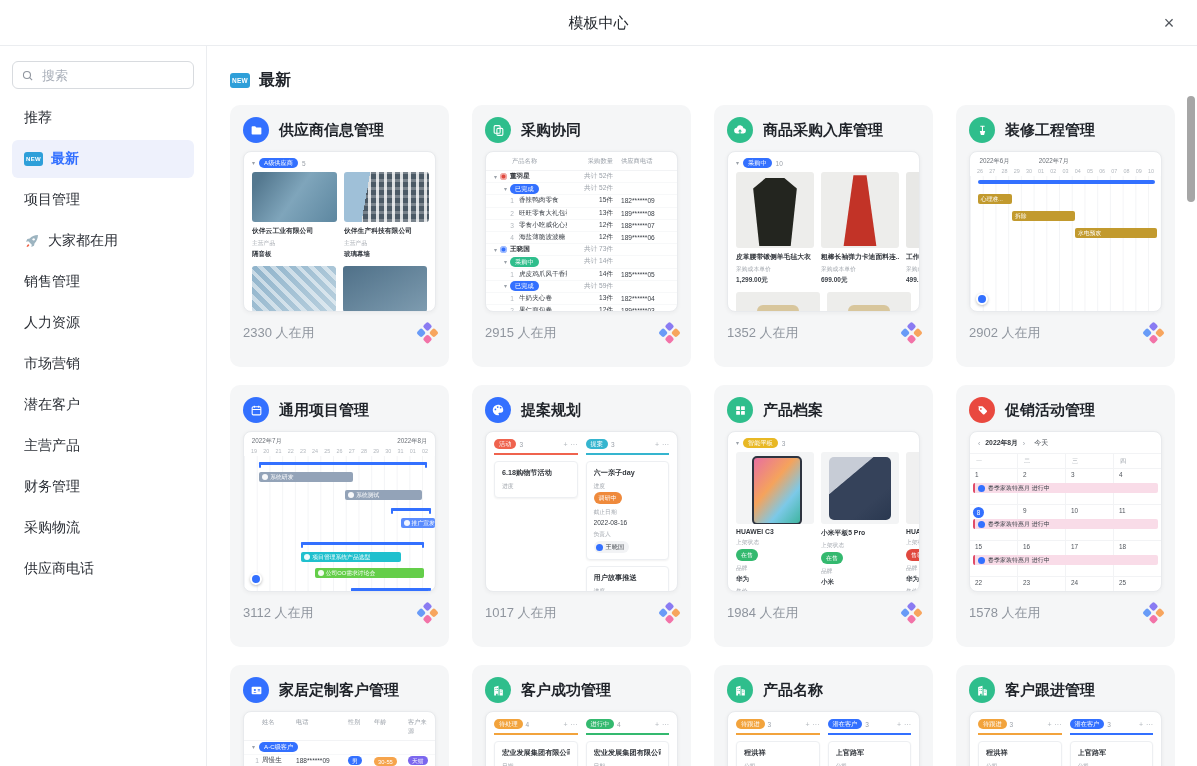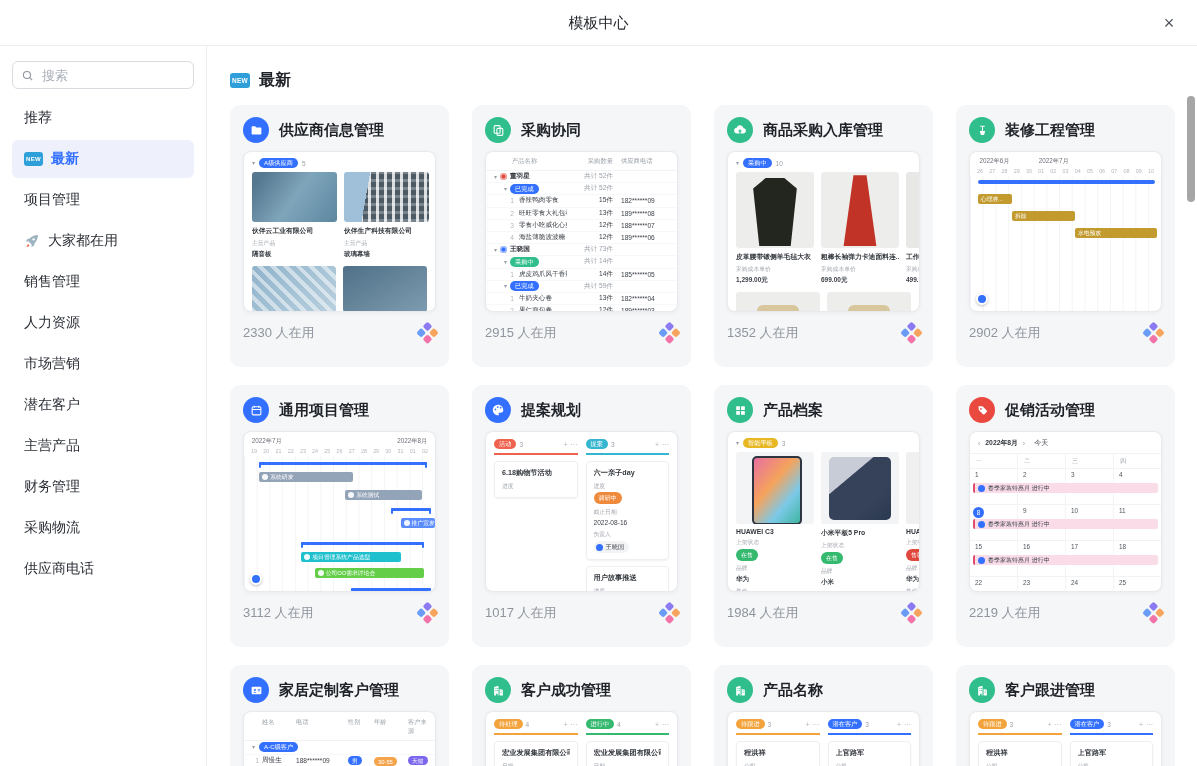--- a/index.html
+++ b/index.html
@@ -703,21 +703,21 @@
               </div>
             </div>
             <div class="cal-week">
               <div class="cal-cell"><span class="dn">22</span></div>
               <div class="cal-cell"><span class="dn">23</span></div>
               <div class="cal-cell"><span class="dn">24</span></div>
               <div class="cal-cell"><span class="dn">25</span></div>
             </div>
           </div>
           <div class="card-foot">
-            <span class="users">2219 人在用</span>
+            <span class="users">1578 人在用</span>
             <span class="hb-logo">
               <i style="background: rgb(138, 123, 242);"></i>
               <i style="background: rgb(247, 165, 94);"></i>
               <i style="background: rgb(105, 155, 247);"></i>
               <i style="background: rgb(242, 115, 168);"></i>
             </span>
           </div>
         </div>
         <div class="card">
           <div class="card-head">

